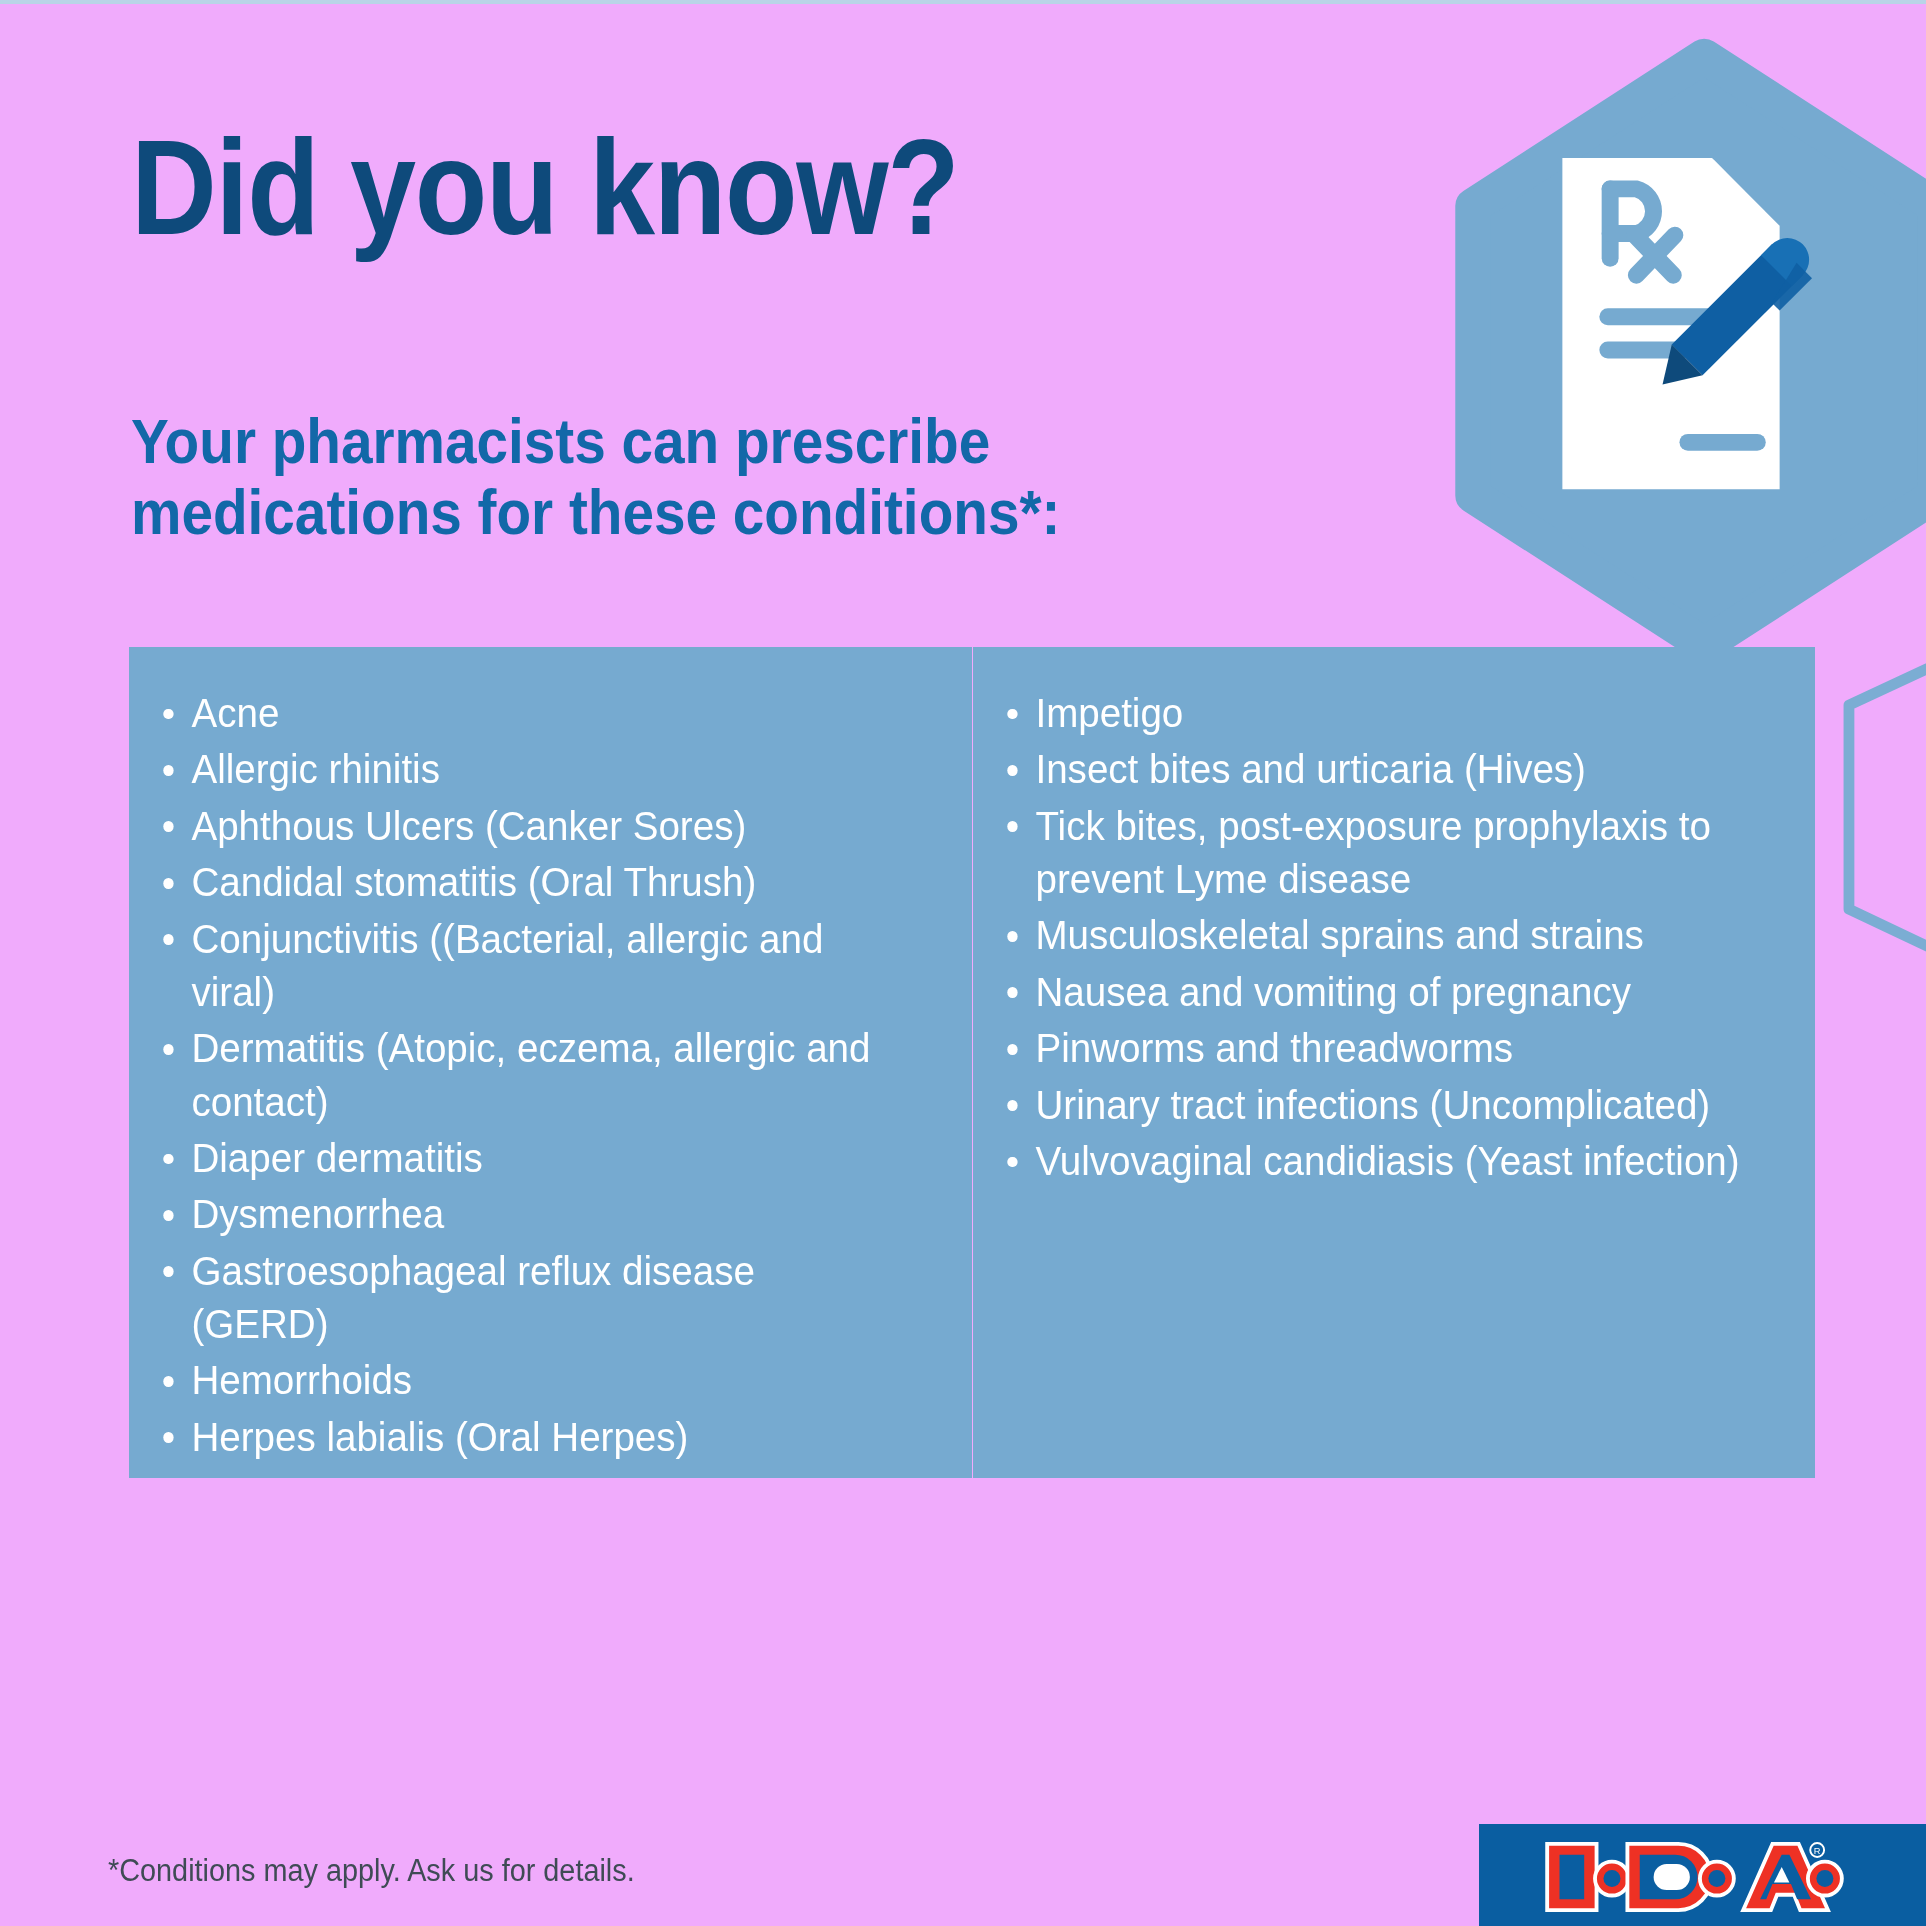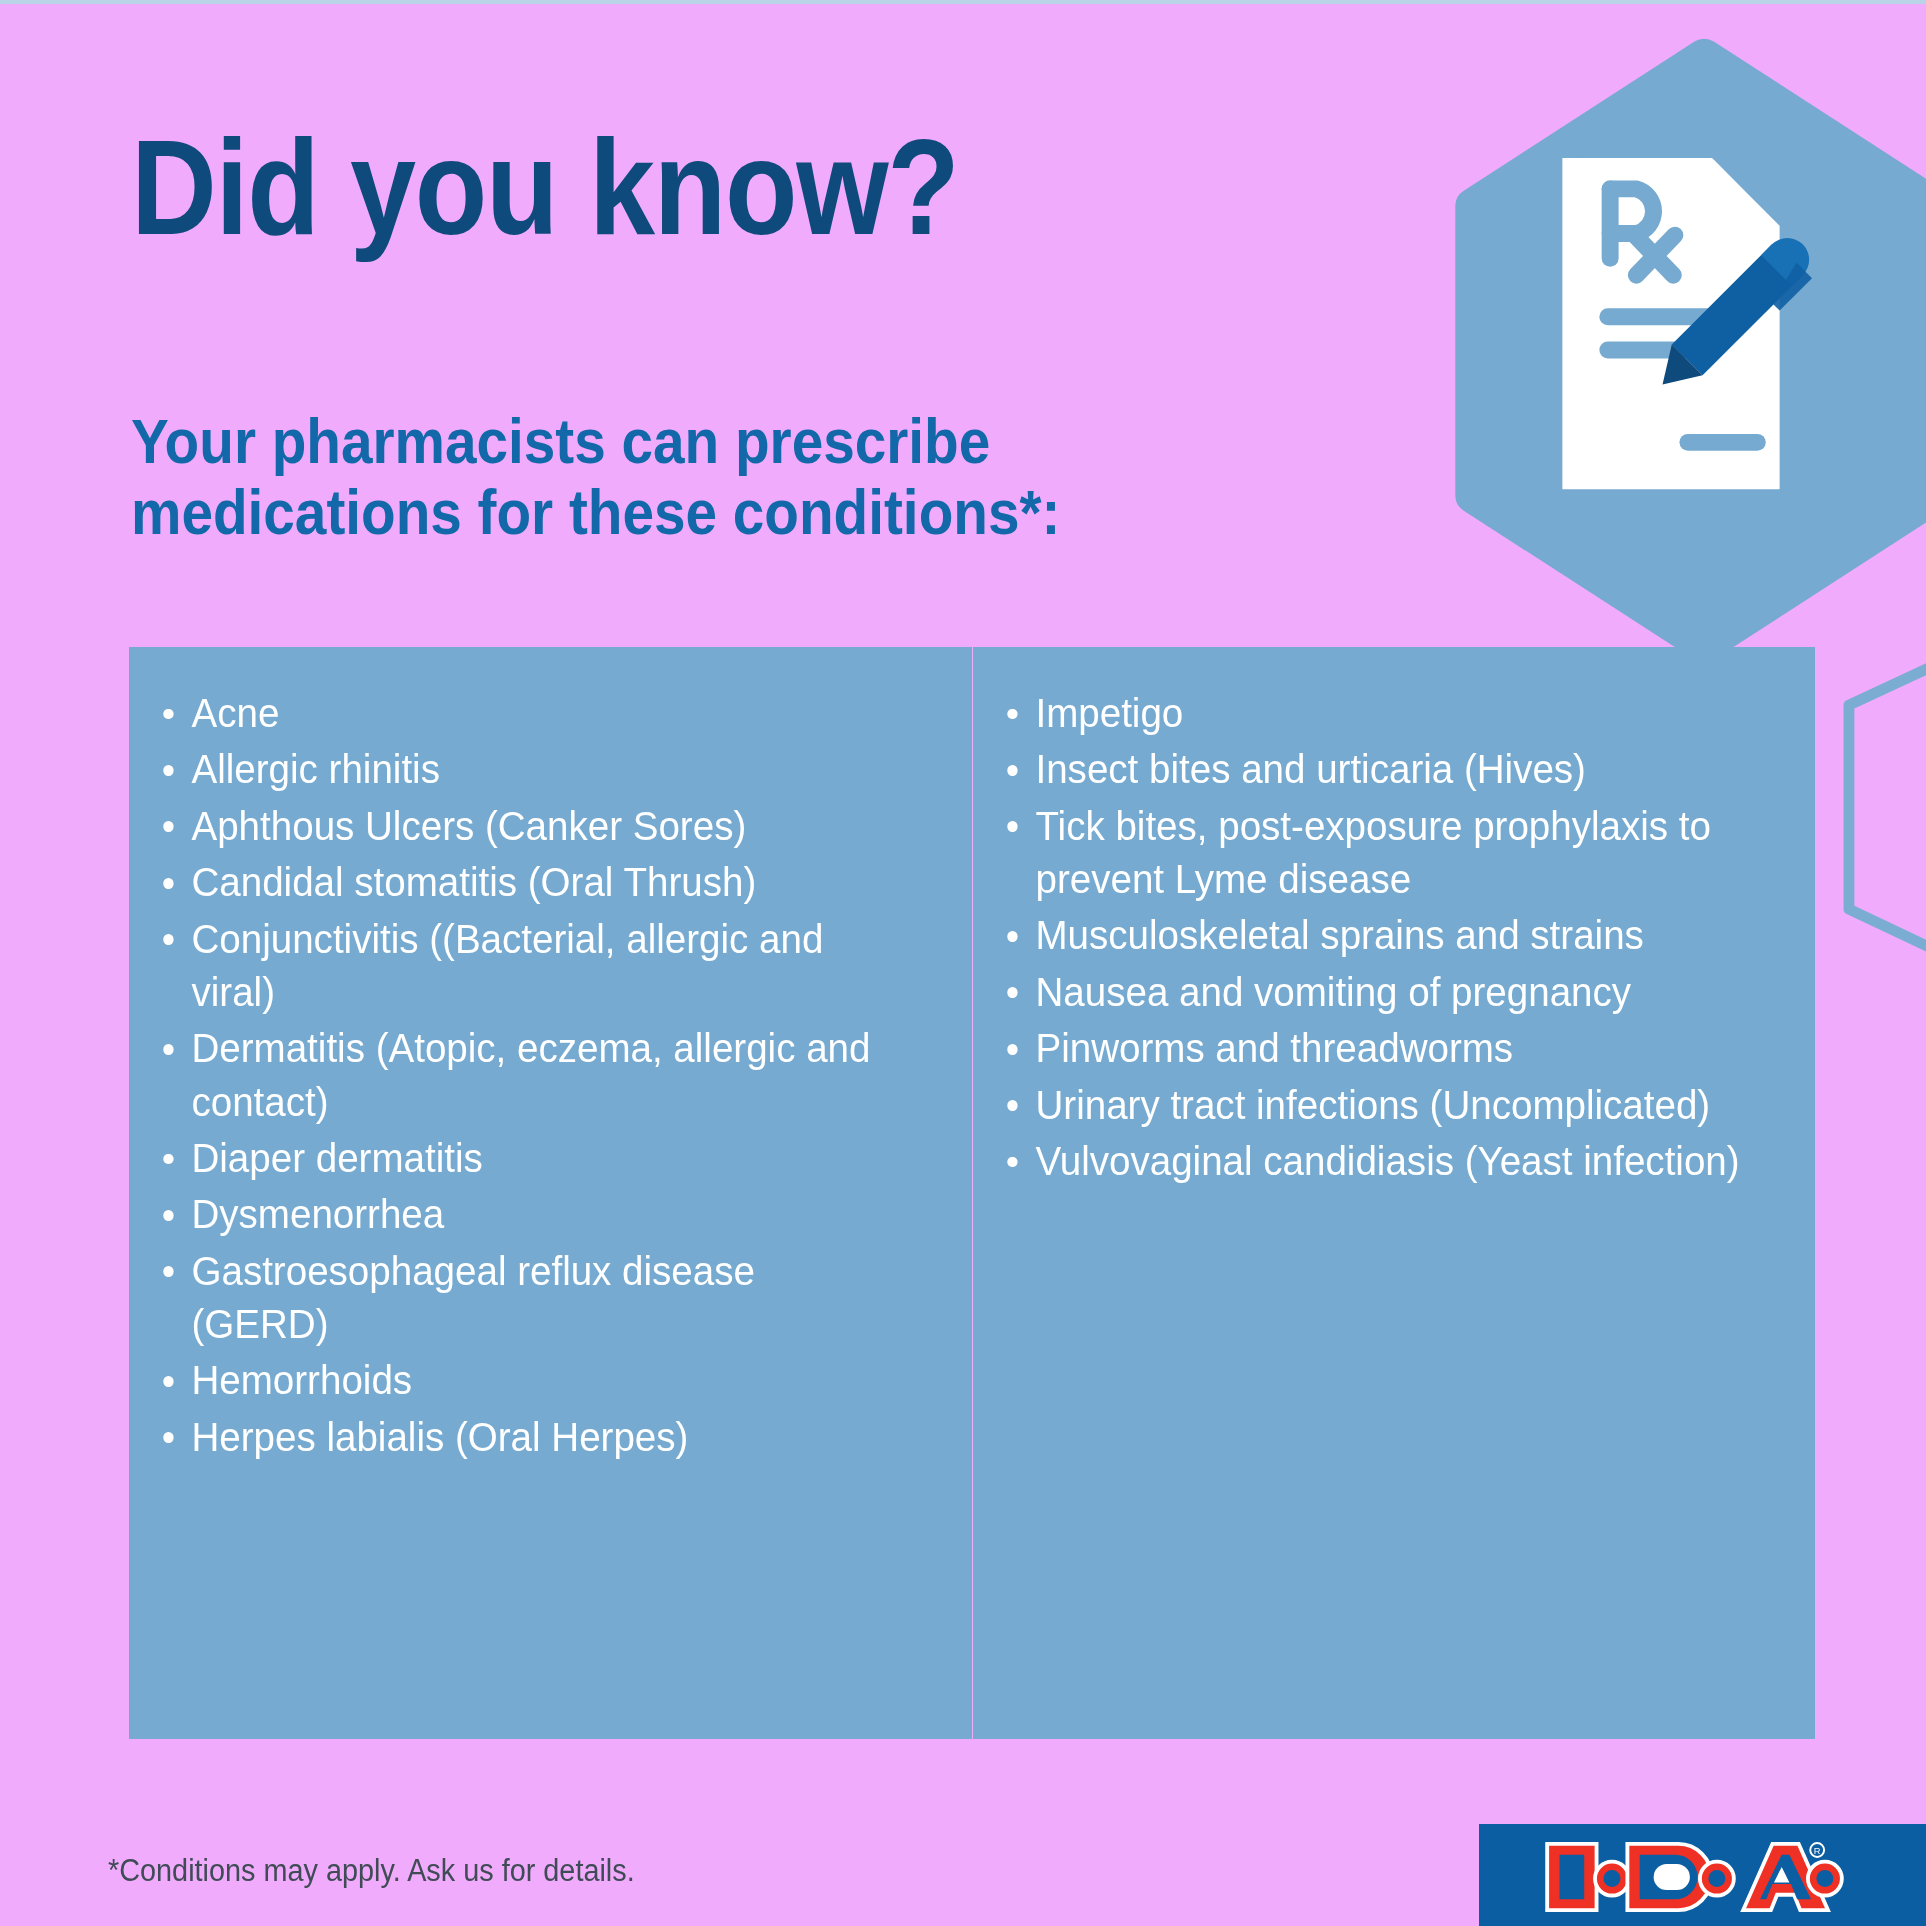--- a/index.html
+++ b/index.html
@@ -62,21 +62,21 @@
     transform-origin: left top;
   }
   .subhead .line { display: block; white-space: nowrap; }
 
   
   .panels {
     position: absolute;
     left: 129px;
     top: 643px;
     width: 1686px;
-    height: 1092px;
+    height: 831px;
     display: flex;
     gap: 1px;
   }
   .panel {
     background: #76aad0;
     flex: 1 1 0;
     padding: 40px 23px 23px 23px;
     box-sizing: border-box;
   }
 

